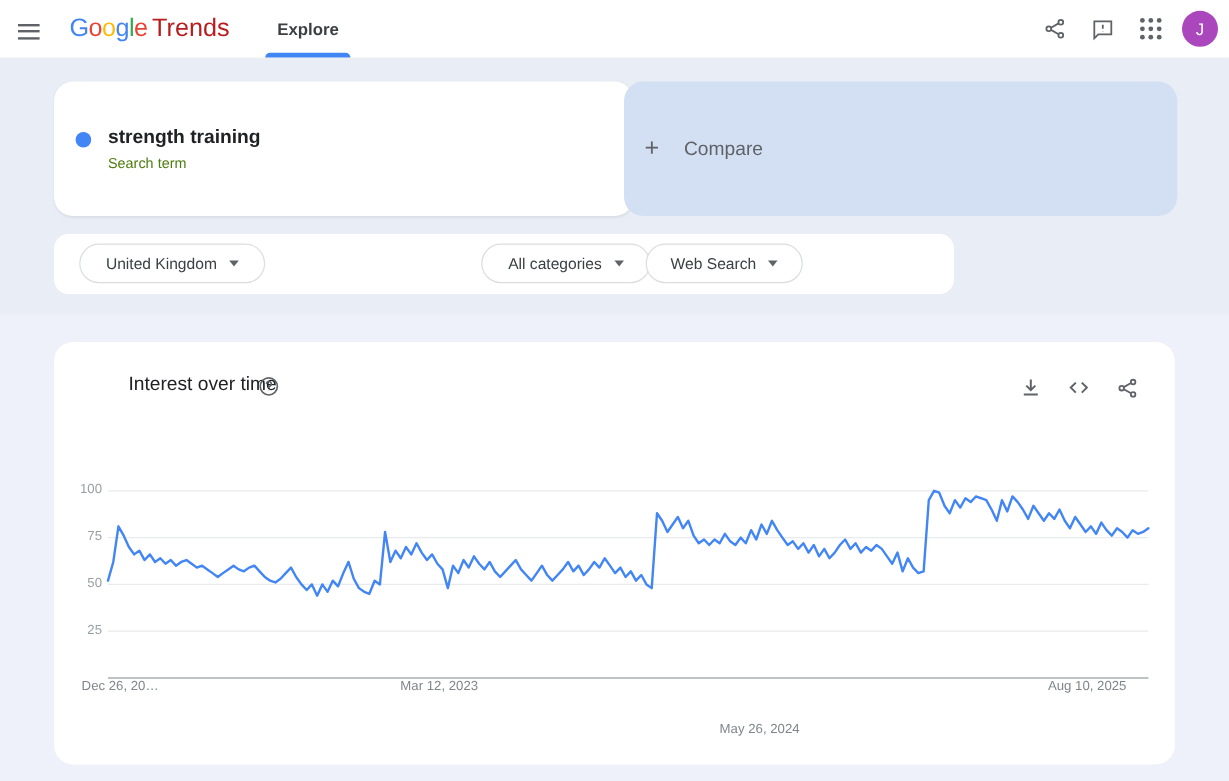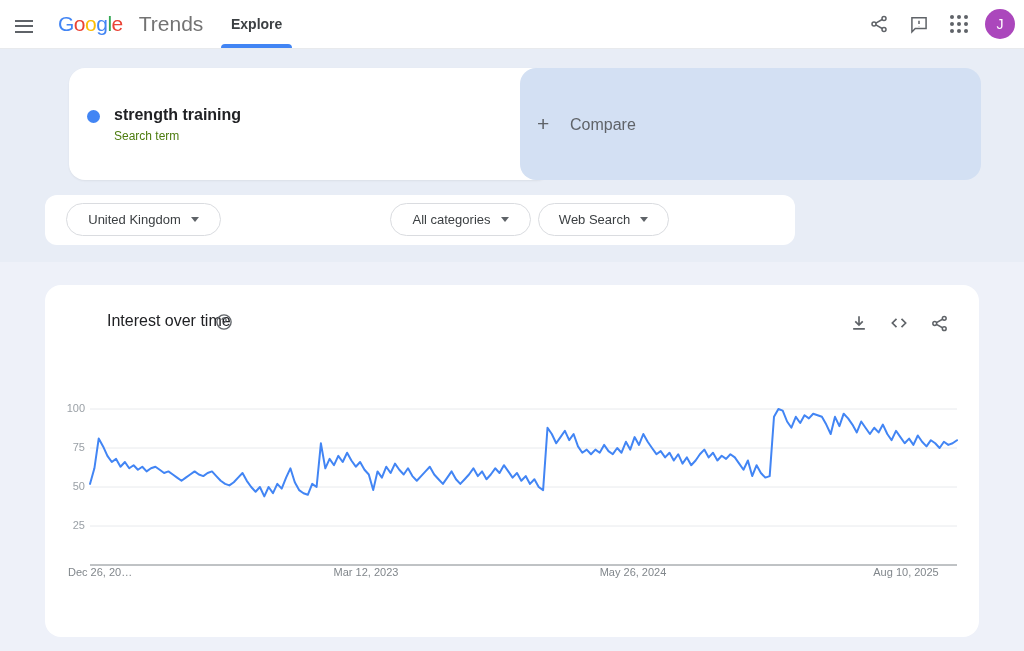--- a/index.html
+++ b/index.html
@@ -13,61 +13,61 @@
   
   .topbar {
     position:absolute; left:0; top:0; width:1024px; height:49px;
     background:#fff; border-bottom:1px solid #e8eaed; z-index:5;
   }
   .hamburger { position:absolute; left:12px; top:12px; width:24px; height:24px;
     padding:4px 3px; cursor:pointer; }
   .hamburger span { display:block; width:18px; height:2px; background:#5f6368; margin:3.5px 0; }
   .logo { position:absolute; left:58px; top:0; height:48px; line-height:48px;
     font-size:21px; letter-spacing:-0.5px; white-space:nowrap; }
-  .logo .t { color:#737373; margin-left:16px; letter-spacing:0; }
+  .logo .t { color:#b91c1c; margin-left:4px; letter-spacing:0; }
   .g-blue{color:#4285F4;} .g-red{color:#EA4335;} .g-yellow{color:#FBBC05;} .g-green{color:#34A853;}
   .nav { position:absolute; left:215px; top:0; height:48px; display:flex; }
   .nav-item { position:relative; height:48px; line-height:48px; padding:0 16px;
     font-size:14px; color:#5f6368; cursor:pointer; white-space:nowrap; }
   .nav-item.active { color:#3c4043; font-weight:bold; }
   .nav-item.active::after { content:""; position:absolute; left:6px; right:6px; bottom:0;
     height:4px; background:#4285f4; border-radius:4px 4px 0 0; }
   .top-actions { position:absolute; right:0; top:0; height:48px; display:flex; align-items:center; }
   .icon-btn { width:40px; height:40px; display:flex; align-items:center; justify-content:center; cursor:pointer; }
   .apps-grid { width:18px; height:18px; display:grid; grid-template-columns:repeat(3,1fr); gap:3px; }
   .apps-grid i { width:4px; height:4px; border-radius:50%; background:#5f6368; }
   .avatar { width:30px; height:30px; border-radius:50%; background:#ab47bc; color:#fff;
     font-size:14px; display:flex; align-items:center; justify-content:center;
     margin:0 9px 0 6px; cursor:pointer; }
 
   
   .hero { position:absolute; left:0; top:49px; width:1024px; height:213px; background:#e8edf6; }
 
   .term-card { position:absolute; left:45px; top:68px; width:483px; height:112px;
-    background:#fff; border-radius:16px; box-shadow:0 1px 2px rgba(60,64,67,.08); cursor:pointer;margin-left:24px; }
+    background:#fff; border-radius:16px; box-shadow:0 1px 2px rgba(60,64,67,.08); cursor:pointer; }
   .term-dot { position:absolute; left:63px; top:110px; width:13px; height:13px;
     border-radius:50%; background:#4285f4; }
   .term-title { position:absolute; left:90px; top:106px; font-size:16px; font-weight:bold; color:#202124; }
   .term-sub { position:absolute; left:90px; top:129px; font-size:12px; color:#4d7c0f; }
 
   .compare-card { position:absolute; left:520px; top:68px; width:461px; height:112px;
     background:#d3e0f3; border-radius:16px; cursor:pointer; }
   .compare-plus { position:absolute; left:537px; top:112px; font-size:21px; color:#5f6368; }
   .compare-label { position:absolute; left:570px; top:116px; font-size:16px; color:#5f6368; }
 
   .filter-bar { position:absolute; left:45px; top:195px; width:750px; height:50px;
     background:#fff; border-radius:12px; }
   .pill { position:absolute; top:8px; height:33px; border:1px solid #dadce0; border-radius:17px;
     background:#fff; display:flex; align-items:center; justify-content:center;
     font-size:13px; color:#3c4043; cursor:pointer; white-space:nowrap; }
   .pill .caret { width:0; height:0; border-left:4px solid transparent; border-right:4px solid transparent;
     border-top:5px solid #5f6368; margin-left:10px; }
   .pill-geo { left:21px; width:155px; }
   .pill-time { left:203px; width:133px; }
-  .pill-cat { left:345px; width:141px; }
+  .pill-cat { left:356px; width:141px; }
   .pill-prop { left:493px; width:131px; }
 
   
   .chart-card { position:absolute; left:45px; top:285px; width:934px; height:352px;
     background:#fff; border-radius:16px; }
   .chart-title { position:absolute; left:62px; top:27px; font-size:16px; color:#202124; }
   .help-icon { position:absolute; left:170px; top:28px; cursor:pointer; }
   .chart-actions { position:absolute; right:26px; top:24px; display:flex; gap:12px; }
   .chart-actions .icon-btn { width:28px; height:28px; }
 
@@ -196,15 +196,15 @@
     <line x1="45" y1="124" x2="912" y2="124" stroke="#e8eaed" stroke-width="1"></line>
     <line x1="45" y1="163" x2="912" y2="163" stroke="#e8eaed" stroke-width="1"></line>
     <line x1="45" y1="202" x2="912" y2="202" stroke="#e8eaed" stroke-width="1"></line>
     <line x1="45" y1="241" x2="912" y2="241" stroke="#e8eaed" stroke-width="1"></line>
     <line x1="45" y1="280" x2="912" y2="280" stroke="#80868b" stroke-width="1"></line>
     <polyline fill="none" stroke-width="2" stroke-linejoin="round" stroke-linecap="round" points="45.0,198.9 49.4,183.3 53.7,153.6 58.1,161.4 62.4,170.8 66.8,177.0 71.1,173.9 75.5,181.7 79.9,177.0 84.2,183.3 88.6,180.2 92.9,184.8 97.3,181.7 101.6,186.4 106.0,183.3 110.4,181.7 114.7,184.8 119.1,188.0 123.4,186.4 127.8,189.5 132.1,192.6 136.5,195.8 140.8,192.6 145.2,189.5 149.6,186.4 153.9,189.5 158.3,191.1 162.6,188.0 167.0,186.4 171.3,191.1 175.7,195.8 180.1,198.9 184.4,200.4 188.8,197.3 193.1,192.6 197.5,188.0 201.8,195.8 206.2,202.0 210.6,206.7 214.9,202.0 219.3,211.4 223.6,202.0 228.0,208.2 232.3,198.9 236.7,203.6 241.1,192.6 245.4,183.3 249.8,197.3 254.1,205.1 258.5,208.2 262.8,209.8 267.2,198.9 271.6,202.0 275.9,158.3 280.3,183.3 284.6,173.9 289.0,180.2 293.3,170.8 297.7,177.0 302.1,167.7 306.4,175.5 310.8,181.7 315.1,177.0 319.5,184.8 323.8,189.5 328.2,205.1 332.5,186.4 336.9,192.6 341.3,181.7 345.6,188.0 350.0,178.6 354.3,184.8 358.7,189.5 363.0,183.3 367.4,191.1 371.8,195.8 376.1,191.1 380.5,186.4 384.8,181.7 389.2,189.5 393.5,194.2 397.9,198.9 402.3,192.6 406.6,186.4 411.0,194.2 415.3,198.9 419.7,194.2 424.0,189.5 428.4,183.3 432.8,191.1 437.1,186.4 441.5,194.2 445.8,189.5 450.2,183.3 454.5,188.0 458.9,180.2 463.3,186.4 467.6,192.6 472.0,188.0 476.3,195.8 480.7,191.1 485.0,198.9 489.4,194.2 493.7,202.0 498.1,205.1 502.5,142.7 506.8,149.0 511.2,158.3 515.5,152.1 519.9,145.8 524.2,155.2 528.6,149.0 533.0,161.4 537.3,167.7 541.7,164.6 546.0,169.2 550.4,164.6 554.7,167.7 559.1,159.9 563.5,166.1 567.8,169.2 572.2,163.0 576.5,167.7 580.9,156.8 585.2,164.6 589.6,152.1 594.0,159.9 598.3,149.0 602.7,156.8 607.0,163.0 611.4,169.2 615.7,166.1 620.1,172.4 624.5,167.7 628.8,175.5 633.2,169.2 637.5,178.6 641.9,172.4 646.2,180.2 650.6,175.5 654.9,169.2 659.3,164.6 663.7,172.4 668.0,167.7 672.4,175.5 676.7,170.8 681.1,173.9 685.4,169.2 689.8,172.4 694.2,178.6 698.5,184.8 702.9,175.5 707.2,191.1 711.6,180.2 715.9,188.0 720.3,192.6 724.7,191.1 729.0,131.8 733.4,124.0 737.7,125.6 742.1,136.5 746.4,142.7 750.8,131.8 755.2,138.0 759.5,130.2 763.9,133.4 768.2,128.7 772.6,130.2 776.9,131.8 781.3,139.6 785.7,149.0 790.0,131.8 794.4,141.2 798.7,128.7 803.1,133.4 807.4,139.6 811.8,147.4 816.2,136.5 820.5,142.7 824.9,149.0 829.2,142.7 833.6,147.4 837.9,139.6 842.3,149.0 846.6,155.2 851.0,145.8 855.4,152.1 859.7,158.3 864.1,153.6 868.4,159.9 872.8,150.5 877.1,156.8 881.5,161.4 885.9,155.2 890.2,158.3 894.6,163.0 898.9,156.8 903.3,159.9 907.6,158.3 912.0,155.2" stroke="#4285f4"></polyline>
   </svg>
 
   <div class="xlabel" style="left:23px;">Dec 26, 20…</div>
   <div class="xlabel centered" style="left:281px;">Mar 12, 2023</div>
-  <div class="xlabel centered" style="left:548px;">May 26, 2024</div>
+  <div class="xlabel centered" style="left:548px;margin-top:36px;">May 26, 2024</div>
   <div class="xlabel centered" style="left:821px;">Aug 10, 2025</div>
 </div>
 
 </body></html>

